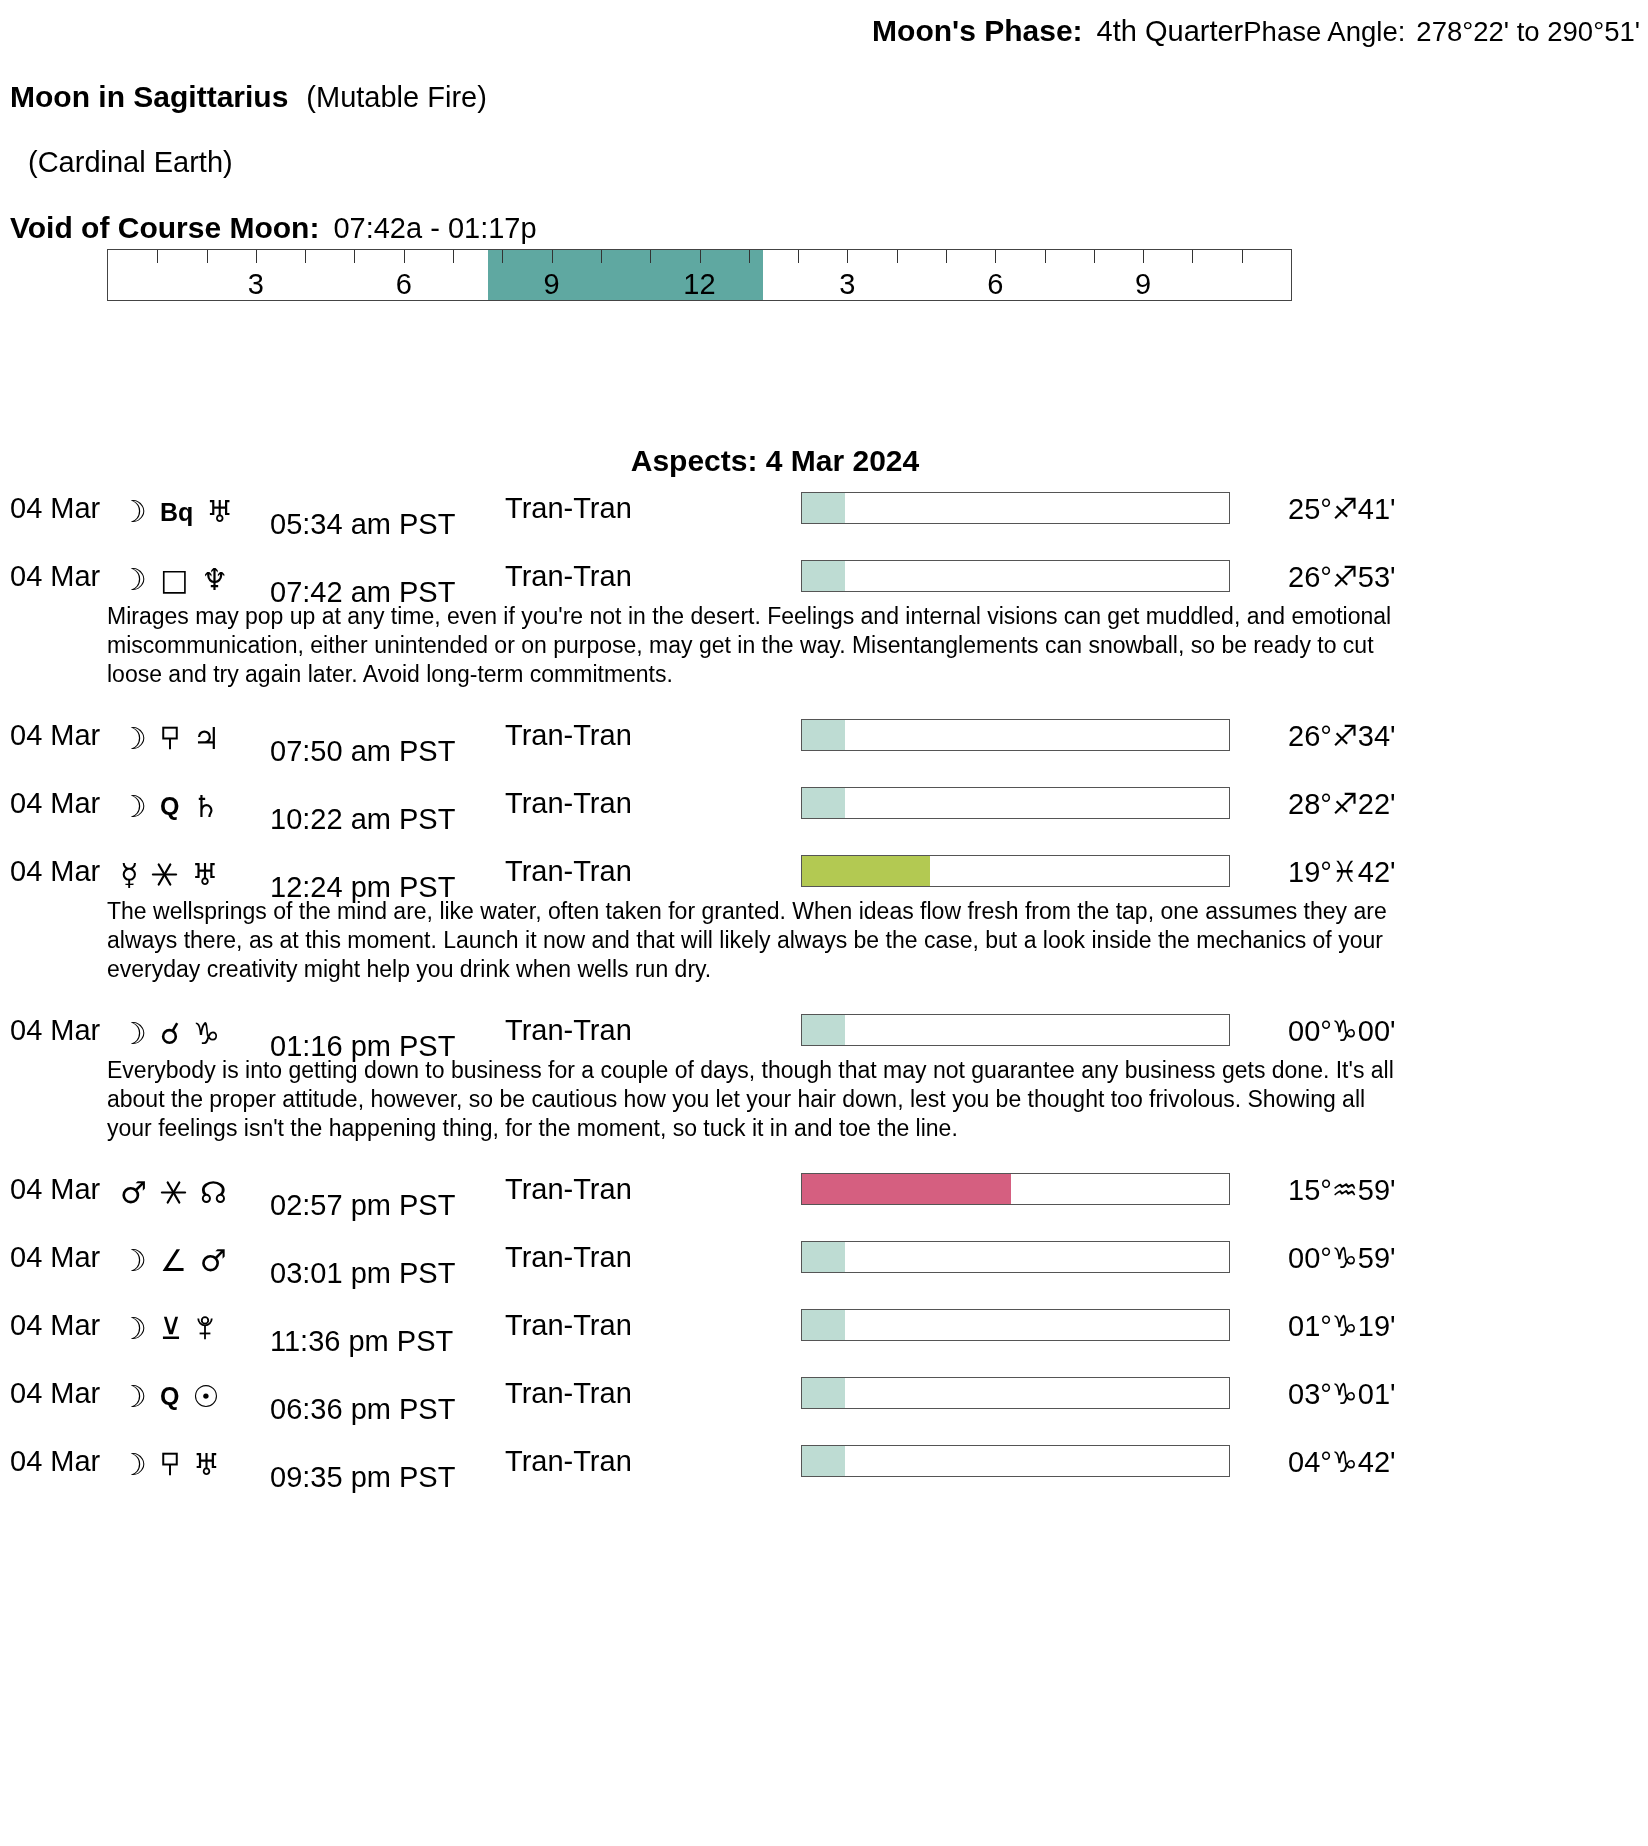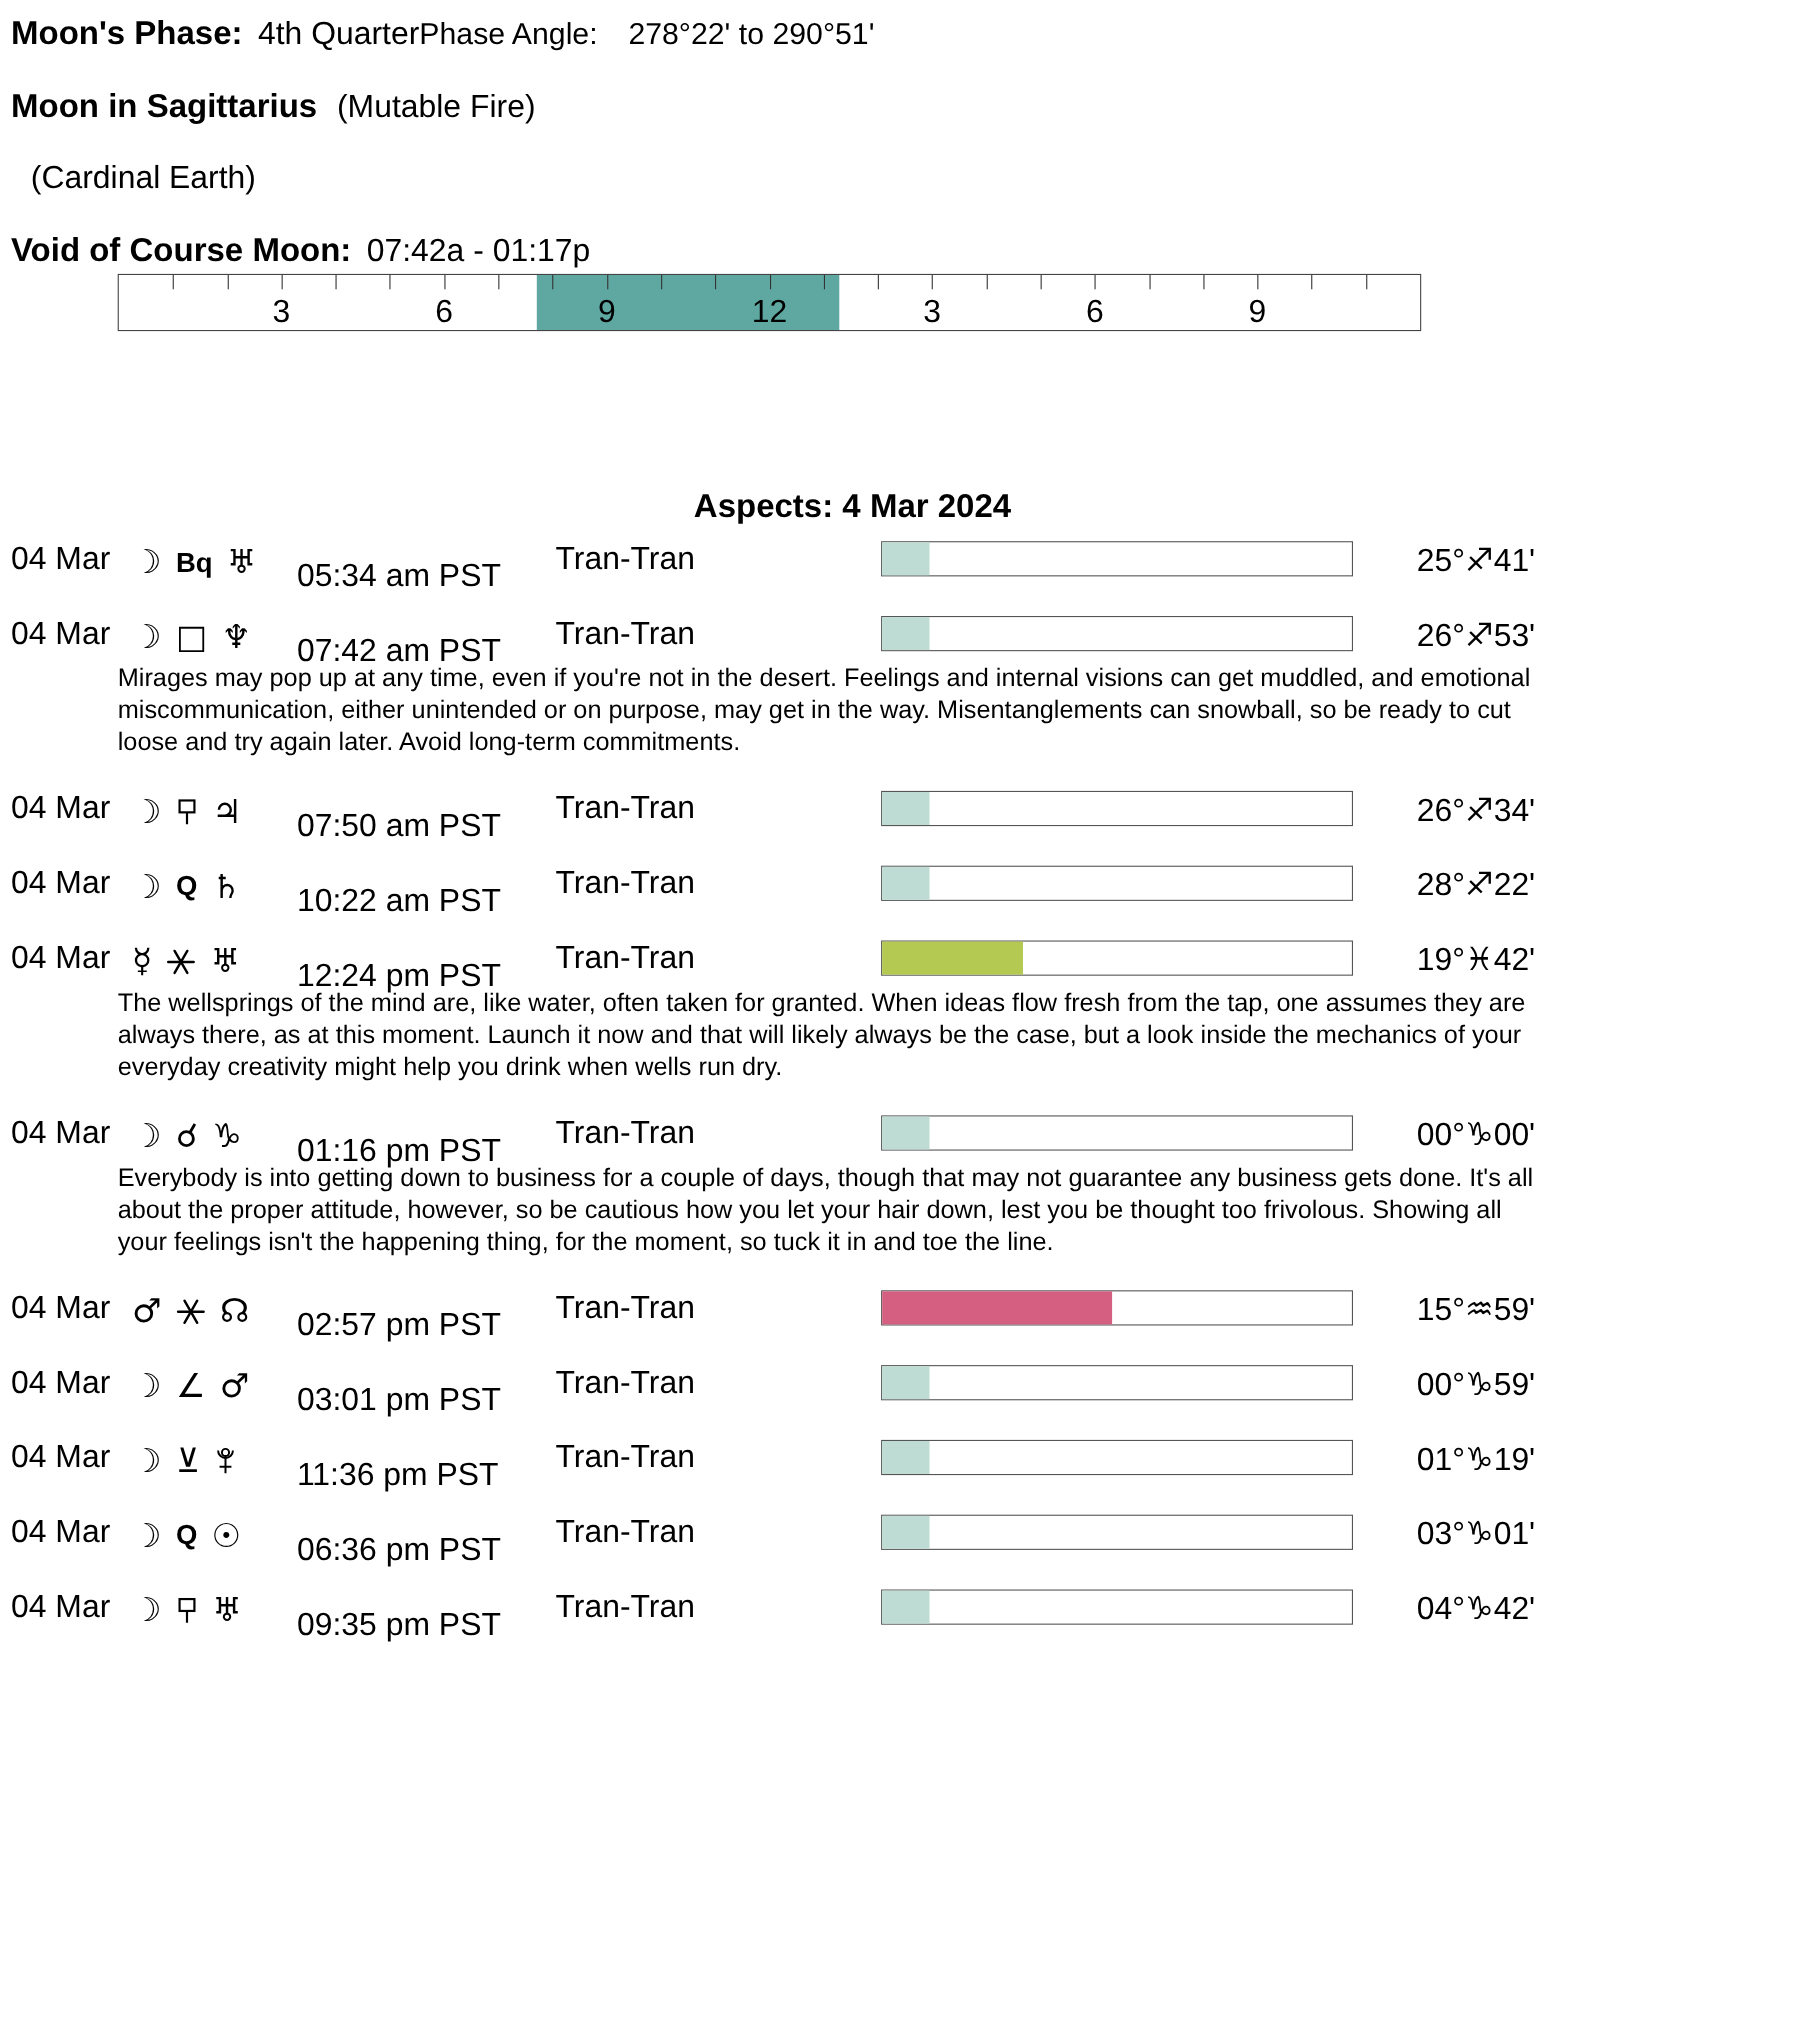--- a/index.html
+++ b/index.html
@@ -7,23 +7,23 @@
     width:1648px;
     box-sizing:border-box;
     padding:14px 8px 50px 10px;
     font-family:"Liberation Sans","DejaVu Sans",sans-serif;
     -webkit-font-smoothing:antialiased;
   }
   .hline{font-size:29px;margin-bottom:32px;display:flex;align-items:baseline;}
   .hline .b{font-weight:bold;font-size:30px;}
   .hline .val{margin-left:14px;}
   .hline .paren{margin-left:18px;}
-  .l1{justify-content:flex-start;}
+  .l1{justify-content:flex-end;}
   .phase-angle{font-size:27.5px;}
-  .phase-angle .val{margin-left:28px;}
+  .phase-angle .val{margin-left:11px;}
   .voc-line{margin-bottom:0;}
 
   
   .ruler{position:relative;margin-left:97px;margin-top:4px;width:1183px;height:50px;border:1px solid #444;background:#fff;overflow:hidden;}
   .voc-region{position:absolute;top:0;height:100%;}
   .tick{position:absolute;top:0;width:1px;height:13px;background:#333;}
   .tlabel{position:absolute;bottom:1px;transform:translateX(-50%);font-size:29px;line-height:1;}
 
   .aspects-title{margin-top:143px;width:1530px;text-align:center;font-weight:bold;font-size:30px;margin-bottom:14px;}
 

